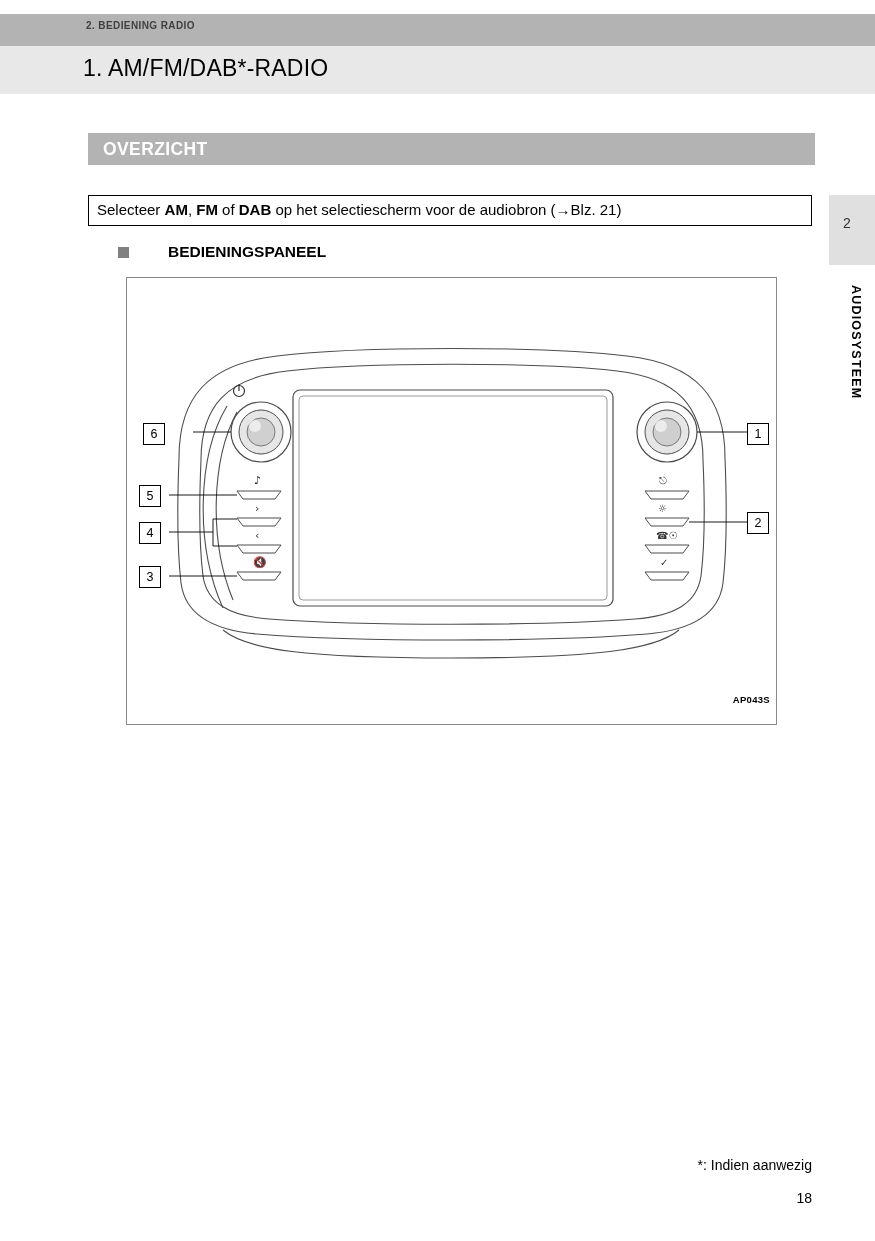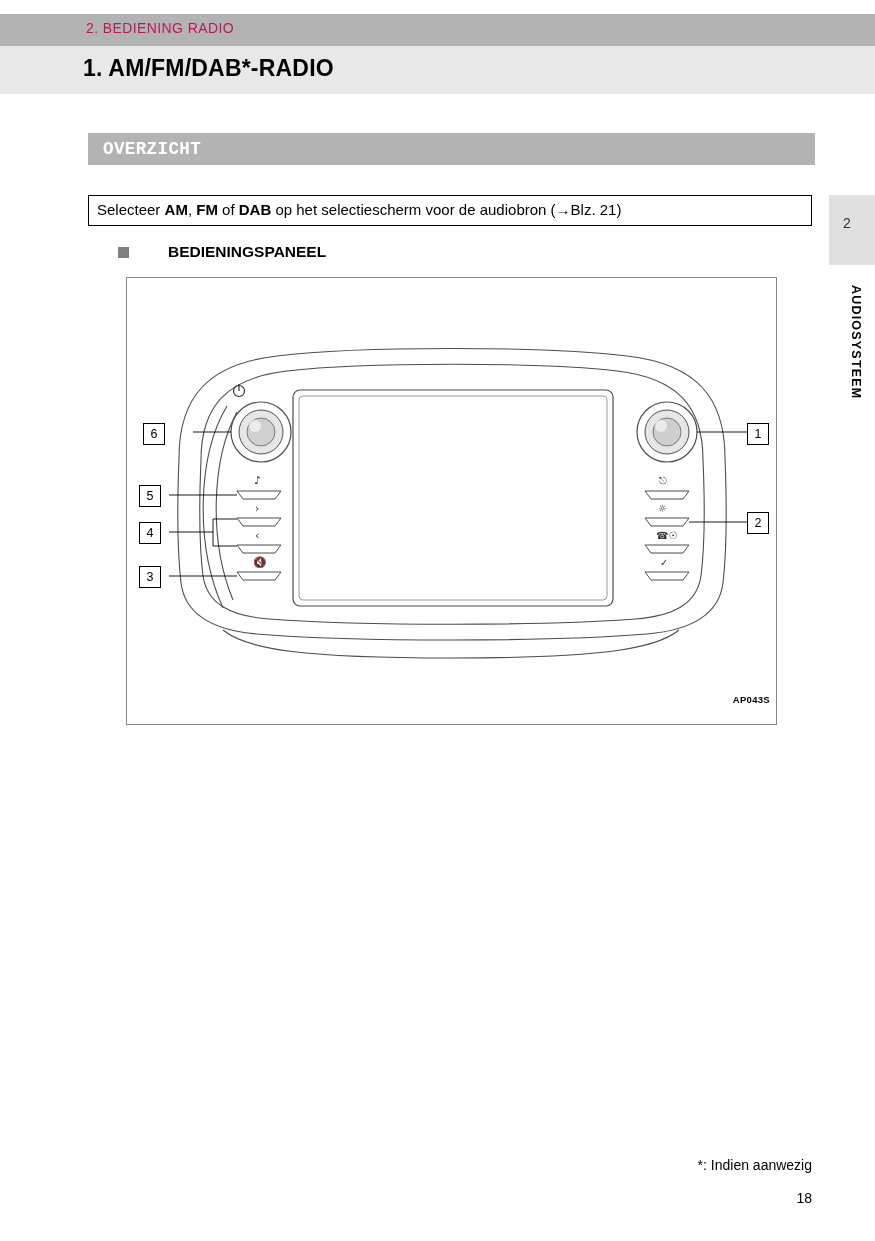--- a/index.html
+++ b/index.html
@@ -22,53 +22,52 @@
     left: 0;
     top: 14px;
     width: 875px;
     height: 32px;
     background: #b3b3b3;
   }
   .chapter-bar-text {
     position: absolute;
     left: 86px;
     top: 20px;
-    font-size: 14px;
-    font-weight: normal;
+    font-size: 10px;
+    font-weight: bold;
     letter-spacing: 0.4px;
-    color: #be185d;
+    color: #404040;
   }
 
   
   .title-band {
     position: absolute;
     left: 0;
     top: 46px;
     width: 875px;
     height: 48px;
     background: #e8e8e8;
   }
   .title-text {
     position: absolute;
     left: 83px;
     top: 55px;
     font-size: 23px;
-    font-weight: bold;
+    font-weight: normal;
     letter-spacing: 0.2px;
   }
 
   
   .section-header {
     position: absolute;
     left: 88px;
     top: 133px;
     width: 727px;
     height: 32px;
     background: #b3b3b3;
-    font-family: Liberation Mono, monospace;
   }
   .section-header-text {
     position: absolute;
     left: 15px;
     top: 6px;
     font-size: 17.5px;
     font-weight: bold;
     color: #ffffff;
     letter-spacing: 0.4px;
   }

